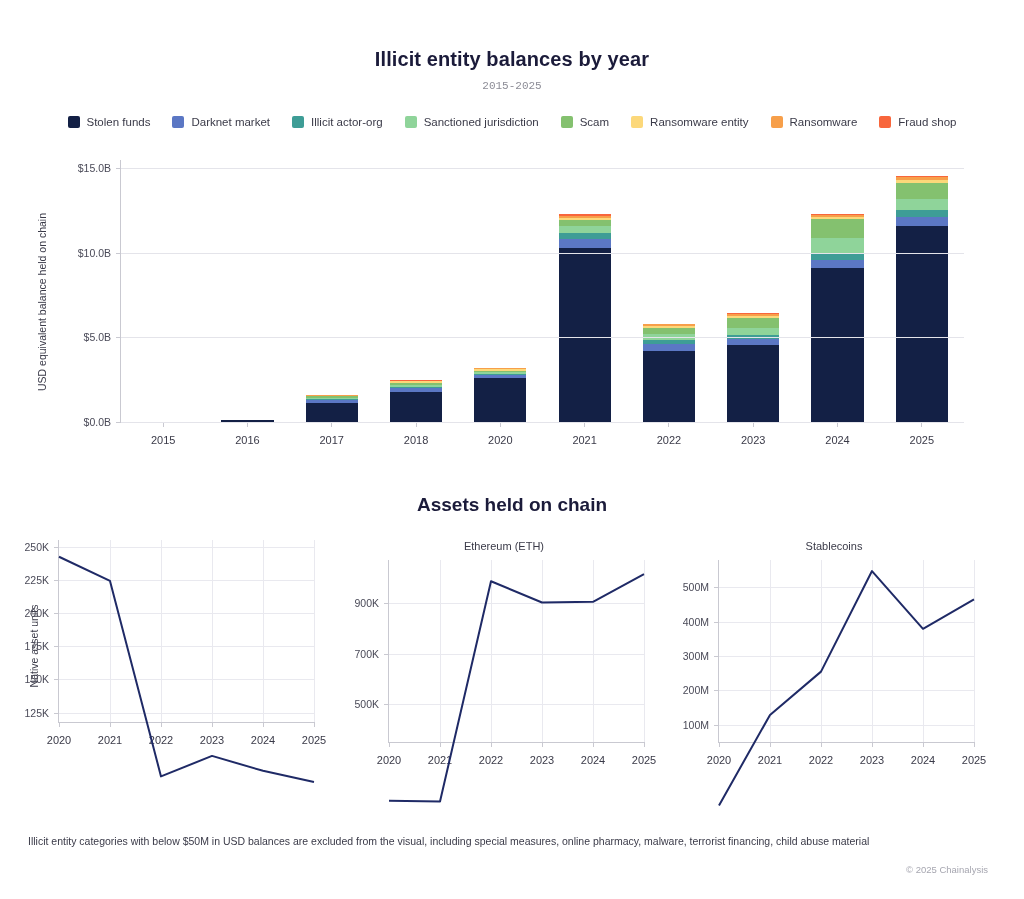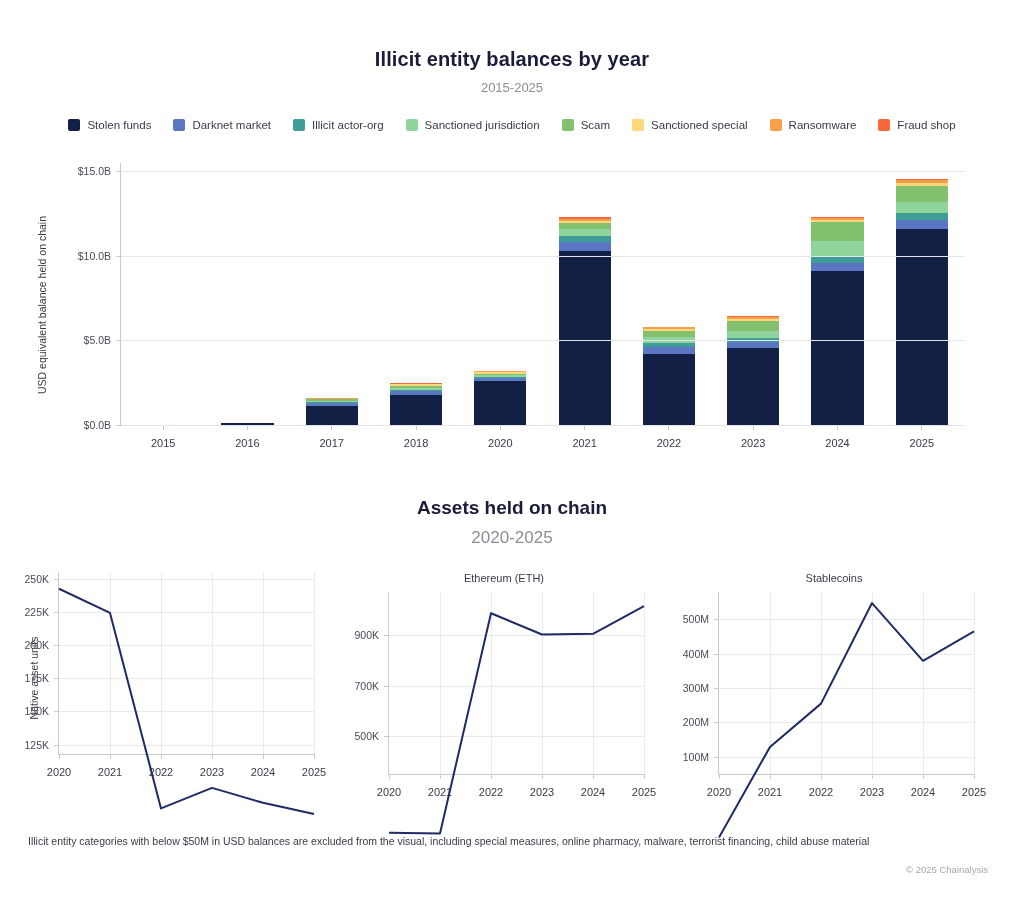--- a/index.html
+++ b/index.html
@@ -18,23 +18,24 @@
   }
   .title-block { text-align: center; margin-top: 20px; }
   #main-title {
     font-size: 20px;
     font-weight: bold;
     color: #1b1b3a;
     letter-spacing: .1px;
     padding-top: 28px;
   }
   #main-subtitle {
-    font-size: 13px;
+    font-size: 11px;
     color: #8c8c96;
     padding-top: 9px;
+    font-family: Liberation Mono, monospace;
   }
   
   #legend {
     display: flex;
     justify-content: center;
     align-items: center;
     gap: 22px;
     margin-top: 24px;
     padding: 0 40px;
     flex-wrap: nowrap;
@@ -222,21 +223,21 @@
       <div class="legend-item">
         <span class="legend-swatch" style="background: rgb(143, 212, 154);"></span>
         <span class="legend-label">Sanctioned jurisdiction</span>
       </div>
       <div class="legend-item">
         <span class="legend-swatch" style="background: rgb(132, 193, 111);"></span>
         <span class="legend-label">Scam</span>
       </div>
       <div class="legend-item">
         <span class="legend-swatch" style="background: rgb(252, 216, 122);"></span>
-        <span class="legend-label">Sanctioned special</span>
+        <span class="legend-label">Ransomware entity</span>
       </div>
       <div class="legend-item">
         <span class="legend-swatch" style="background: rgb(247, 159, 74);"></span>
         <span class="legend-label">Ransomware</span>
       </div>
       <div class="legend-item">
         <span class="legend-swatch" style="background: rgb(248, 102, 60);"></span>
         <span class="legend-label">Fraud shop</span>
       </div>
     </div>
@@ -384,21 +385,20 @@
         <div class="grid-line" style="top: 35.4839%;"></div>
         <div class="y-tick-mark" style="top: 35.4839%;"></div>
         <div class="y-tick-label" style="top: 35.4839%;">$10.0B</div>
         <div class="grid-line" style="top: 3.22581%;"></div>
         <div class="y-tick-mark" style="top: 3.22581%;"></div>
         <div class="y-tick-label" style="top: 3.22581%;">$15.0B</div>
       </div>
   </div>
 
   <div id="sub-title">Assets held on chain</div>
-  <div id="sub-subtitle">2020-2025</div>
 
   <div id="lines-row">
     <div id="lines-ylabel">Native asset units</div>
   <div class="line-panel">
         <div class="line-plot">
           <div class="hgrid" style="top: 94.8905%;"></div>
           <div class="y-tick-mark" style="top: 94.8905%;"></div>
           <div class="y-tick-label" style="top: 94.8905%;">125K</div>
           <div class="hgrid" style="top: 76.6423%;"></div>
           <div class="y-tick-mark" style="top: 76.6423%;"></div>

